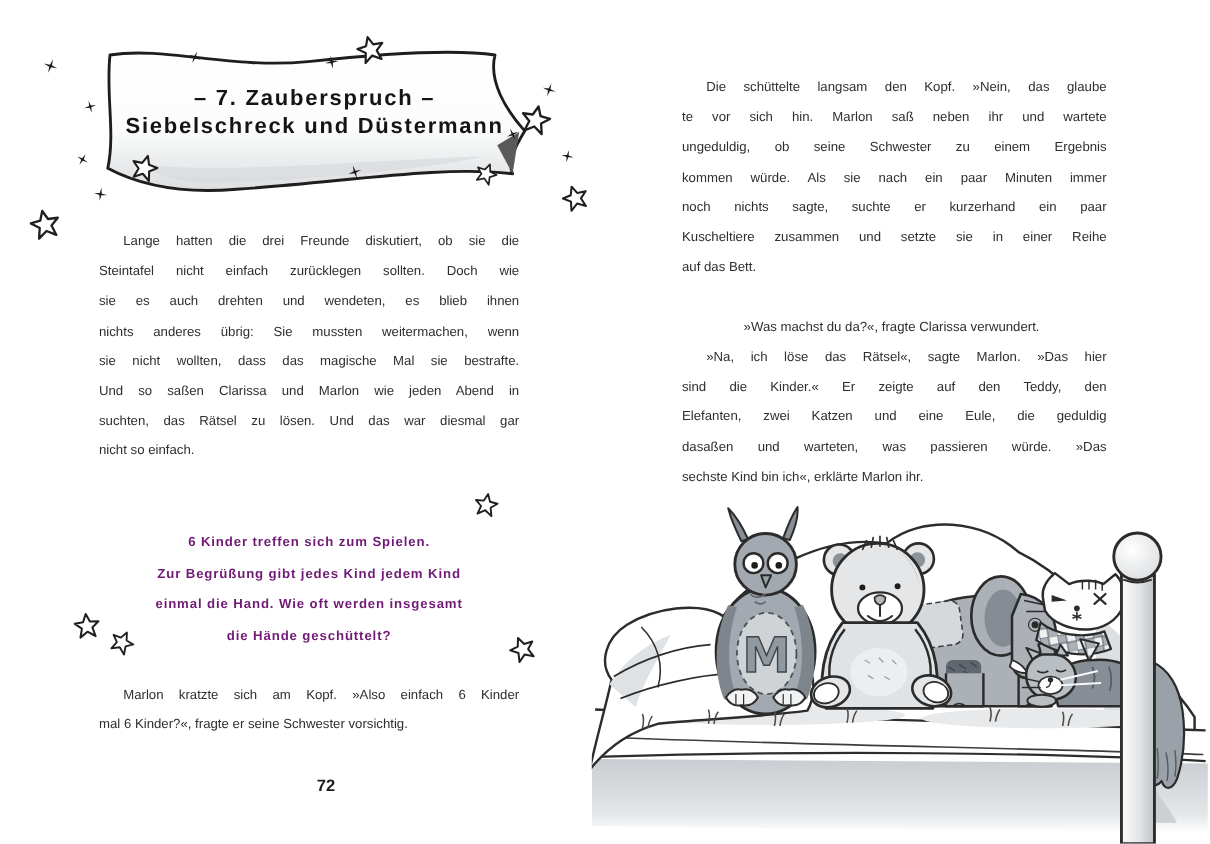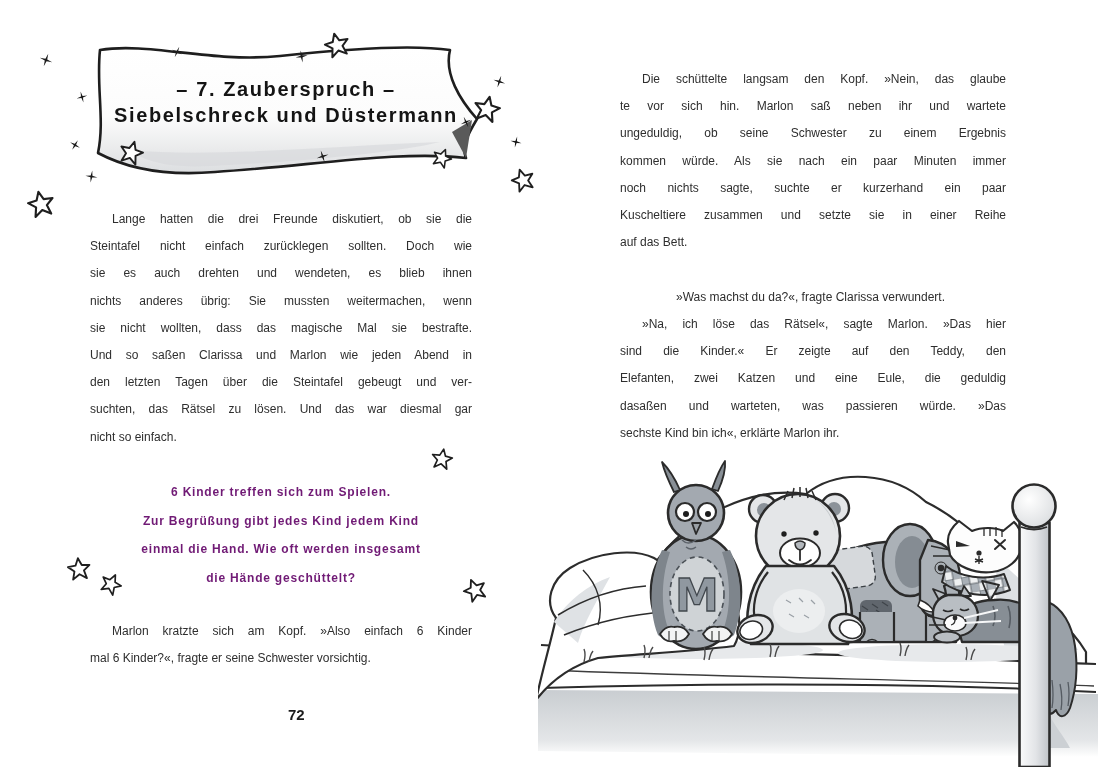--- a/index.html
+++ b/index.html
@@ -85,21 +85,20 @@
 <div class="banner-title l1">– 7. Zauberspruch –</div>
 <div class="banner-title l2">Siebelschreck und Düstermann</div>
 
 <div class="page-text para indent" style="left:90px; top:206px; width:382px;">
     <div class="tline">Lange hatten die drei Freunde diskutiert, ob sie die</div>
     <div class="tline">Steintafel nicht einfach zurücklegen sollten. Doch wie</div>
     <div class="tline">sie es auch drehten und wendeten, es blieb ihnen</div>
     <div class="tline">nichts anderes übrig: Sie mussten weitermachen, wenn</div>
     <div class="tline">sie nicht wollten, dass das magische Mal sie bestrafte.</div>
     <div class="tline">Und so saßen Clarissa und Marlon wie jeden Abend in</div>
-    <div class="tline">den letzten Tagen über die Steintafel gebeugt und ver-</div>
     <div class="tline">suchten, das Rätsel zu lösen. Und das war diesmal gar</div>
     <div class="tline last">nicht so einfach.</div>
   </div>
 
 <div class="page-text riddle" style="left:90px; top:478px; width:382px;">
     <div class="tline">6 Kinder treffen sich zum Spielen.</div>
     <div class="tline">Zur Begrüßung gibt jedes Kind jedem Kind</div>
     <div class="tline">einmal die Hand. Wie oft werden insgesamt</div>
     <div class="tline last">die Hände geschüttelt?</div>
   </div>

